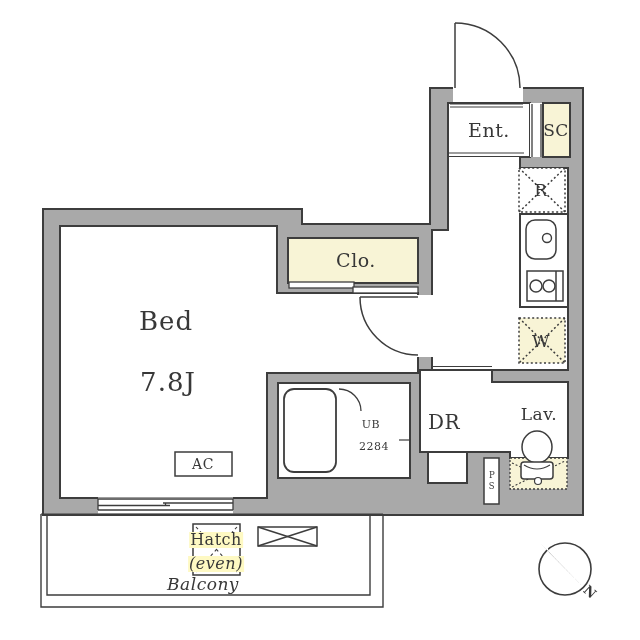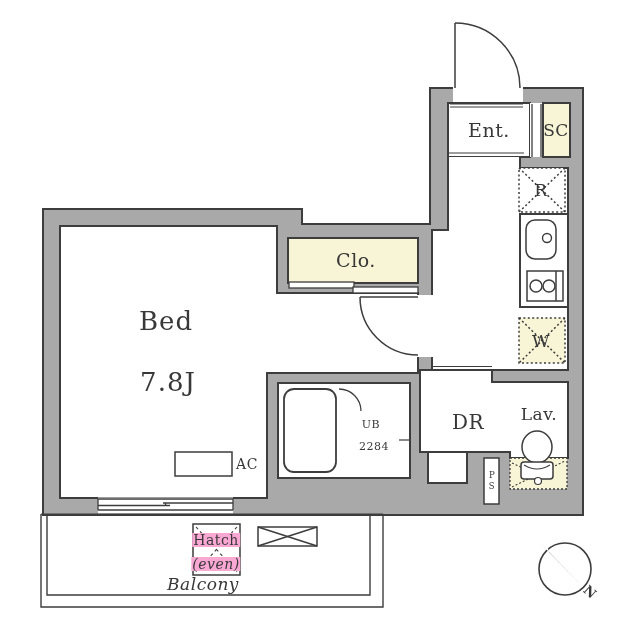--- a/index.html
+++ b/index.html
@@ -14,22 +14,22 @@
   .lbl-ent{font-size:19px;}
   .lbl-sc{font-size:17px;}
   .lbl-fixture{font-size:17px;}
   .lbl-clo{font-size:19px;}
   .lbl-bed{font-size:26px;letter-spacing:1px;}
   .lbl-ub{font-size:11px;}
   .lbl-dr{font-size:20px;}
   .lbl-lav{font-size:17px;}
   .lbl-ps{font-size:8.5px;writing-mode:vertical-rl;text-orientation:upright;
           transform:translate(-50%,-50%);letter-spacing:1px;}
-  .lbl-ac{font-size:14px;margin-left:44px;}
-  .lbl-hatch{font-size:14px;background:#f9a8d4;padding:0 1px;}
+  .lbl-ac{font-size:14px;}
+  .lbl-hatch{font-size:16px;background:#fef9c3;padding:0 1px;}
   .lbl-balcony{font-size:17px;font-style:italic;}
   .lbl-n{font-size:13px;font-weight:bold;transform:translate(-50%,-50%) rotate(42deg);}
 </style>
 </head>
 <body>
 
 <div id="canvas">
 
   <svg id="plan-svg" width="640" height="640" viewBox="0 0 640 640">
 
@@ -149,21 +149,21 @@
 
   <div class="lbl lbl-ent" style="left:489px;top:130px;">Ent.</div>
   <div class="lbl lbl-sc" style="left:556px;top:130px;">SC</div>
   <div class="lbl lbl-fixture" style="left:541px;top:190px;">R</div>
   <div class="lbl lbl-fixture" style="left:541px;top:341px;">W</div>
   <div class="lbl lbl-clo" style="left:356px;top:260px;">Clo.</div>
   <div class="lbl lbl-bed" style="left:166px;top:321px;">Bed</div>
   <div class="lbl lbl-bed" style="left:168px;top:382px;">7.8J</div>
   <div class="lbl lbl-ub" style="left:371px;top:424px;">UB</div>
   <div class="lbl lbl-ub" style="left:374px;top:446px;">2284</div>
-  <div class="lbl lbl-dr" style="left:468px;top:422px;">DR</div>
+  <div class="lbl lbl-dr" style="left:444px;top:422px;">DR</div>
   <div class="lbl lbl-lav" style="left:539px;top:414px;">Lav.</div>
   <div class="lbl lbl-ps" style="left:491.5px;top:481px;">PS</div>
   <div class="lbl lbl-ac" style="left:203px;top:464px;">AC</div>
   <div class="lbl lbl-hatch" style="left:216px;top:540px;">Hatch</div>
   <div class="lbl lbl-hatch" style="left:216px;top:564px;font-style:italic;">(even)</div>
   <div class="lbl lbl-balcony" style="left:203px;top:584px;">Balcony</div>
   <div class="lbl lbl-n" style="left:590px;top:592px;">N</div>
 </div>
 
 </body></html>

